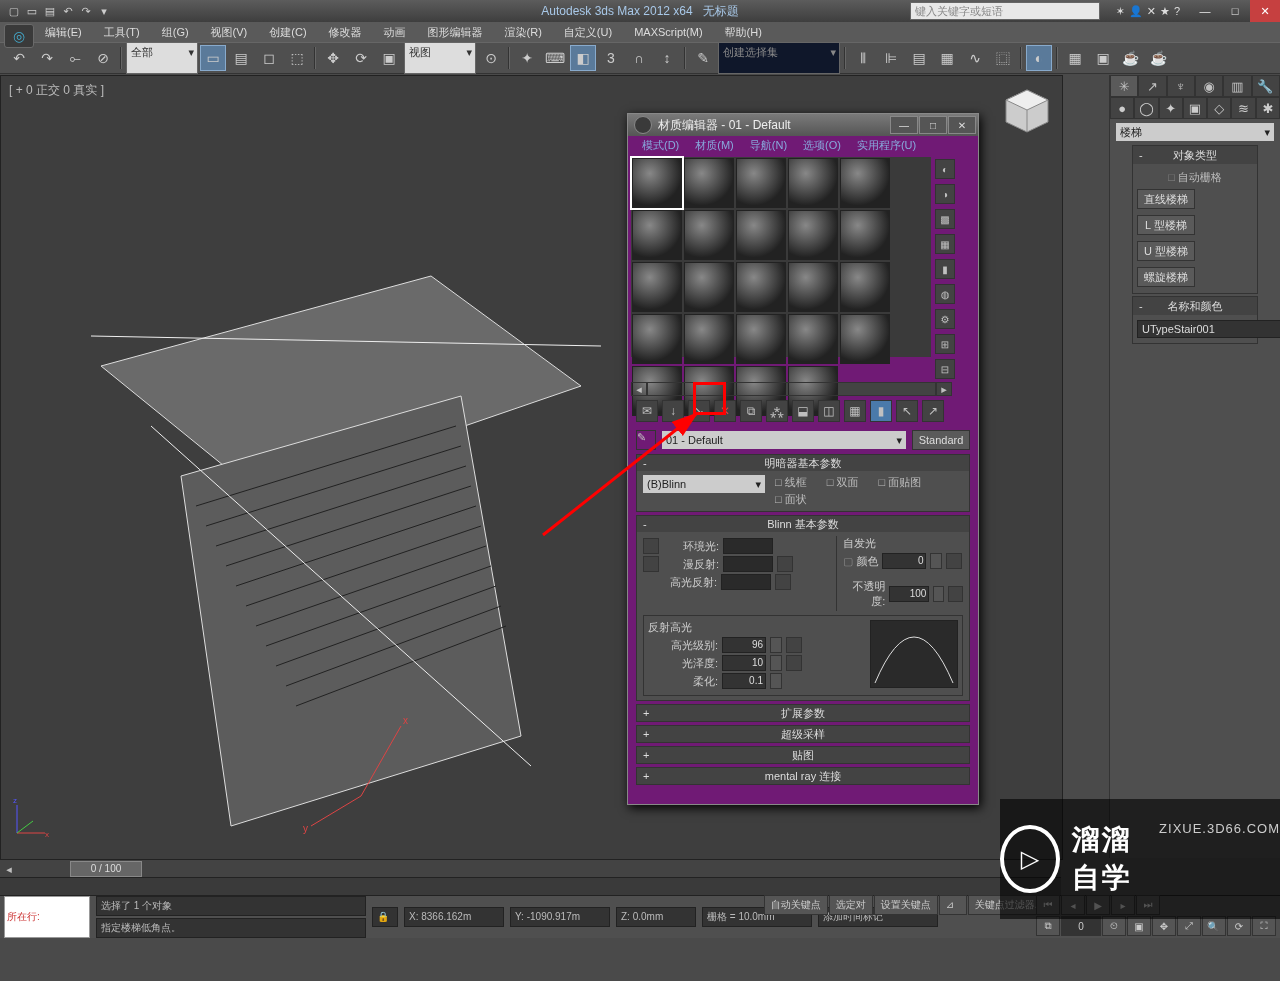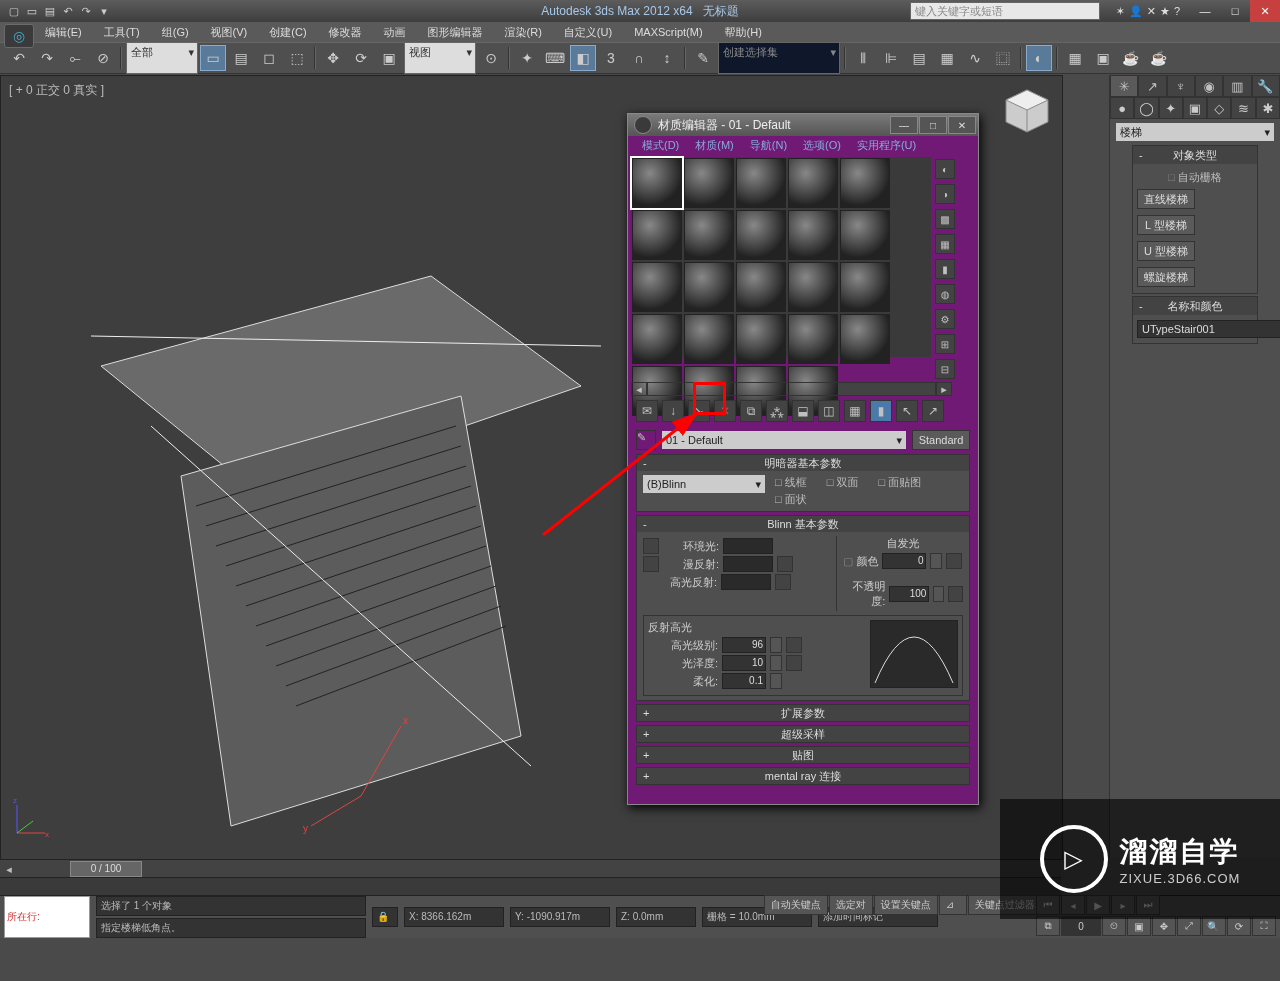--- a/index.html
+++ b/index.html
@@ -95,21 +95,21 @@
 .status{position:absolute;left:0;top:895px;width:100%;height:42px;background:#4f4f4f;border-top:1px solid #222;display:flex;align-items:center;gap:6px;padding:0 4px}
 .status .box{height:18px;background:#333;border:1px solid #222;line-height:18px;padding:0 4px;color:#bbb;font-size:10px}
 .status .wide{width:260px}
 .status .mscript{width:80px;height:36px;background:#fff;border:1px solid #999;display:flex;align-items:flex-end;color:#9f2020;font-size:10px;padding:2px;flex-direction:column;justify-content:center;align-items:flex-start;gap:2px}
 
 .redbox{position:absolute;left:693px;top:382px;width:27px;height:27px;border:3px solid #ff0000;pointer-events:none}
 .redarrow{position:absolute;left:538px;top:410px;pointer-events:none}
 
 .watermark{position:absolute;right:0;bottom:62px;width:280px;height:120px;background:rgba(0,0,0,.6);display:flex;align-items:center;justify-content:center;gap:12px;color:#fff}
 .watermark .circ{width:60px;height:60px;border:4px solid #fff;border-radius:50%;display:flex;align-items:center;justify-content:center;font-size:24px;color:#fff}
-.watermark .txt{display:flex;flex-direction:column}
+.watermark .txt{display:flex;flex-direction:row}
 .watermark .big{font-size:28px;font-weight:bold;letter-spacing:2px}
 .watermark .sm{font-size:13px;letter-spacing:1px;color:#ccc}
 
 .playctrl{position:absolute;right:4px;top:895px;height:40px;display:flex;flex-direction:column;gap:1px}
 .playctrl .row{display:flex;gap:1px}
 .playctrl .b{width:22px;height:18px;background:#555;border:1px solid #333;display:flex;align-items:center;justify-content:center;font-size:10px;color:#ccc}
 .autokey{position:absolute;right:230px;top:895px;display:flex;gap:1px}
 .autokey .b{height:18px;padding:0 6px;line-height:18px;background:#555;border:1px solid #333;font-size:10px;color:#ccc}
 </style>
 </head>
@@ -399,21 +399,21 @@
               <span class="map"></span>
             </div>
           <div class="fld">
               <span style="width:14px"></span>
               <label>高光反射:</label>
               <span class="sw2"></span>
               <span class="map"></span>
             </div>
         </div>
         <div style="width:120px;border-left:1px solid #333;padding-left:6px">
-          <div style="text-align:center;color:#ccc">自发光</div>
+          <div style="text-align:left;color:#ccc">自发光</div>
           <div class="fld">
               <label style="width:auto"><span style="color:#888">▢</span> <span>颜色</span></label>
               <span class="sp">0</span>
               <span class="spinbtn"></span>
               <span class="map"></span>
             </div>
           <div style="height:6px"></div>
           <div class="fld">
               <label style="width:auto">不透明度:</label>
               <span class="sp">100</span>

